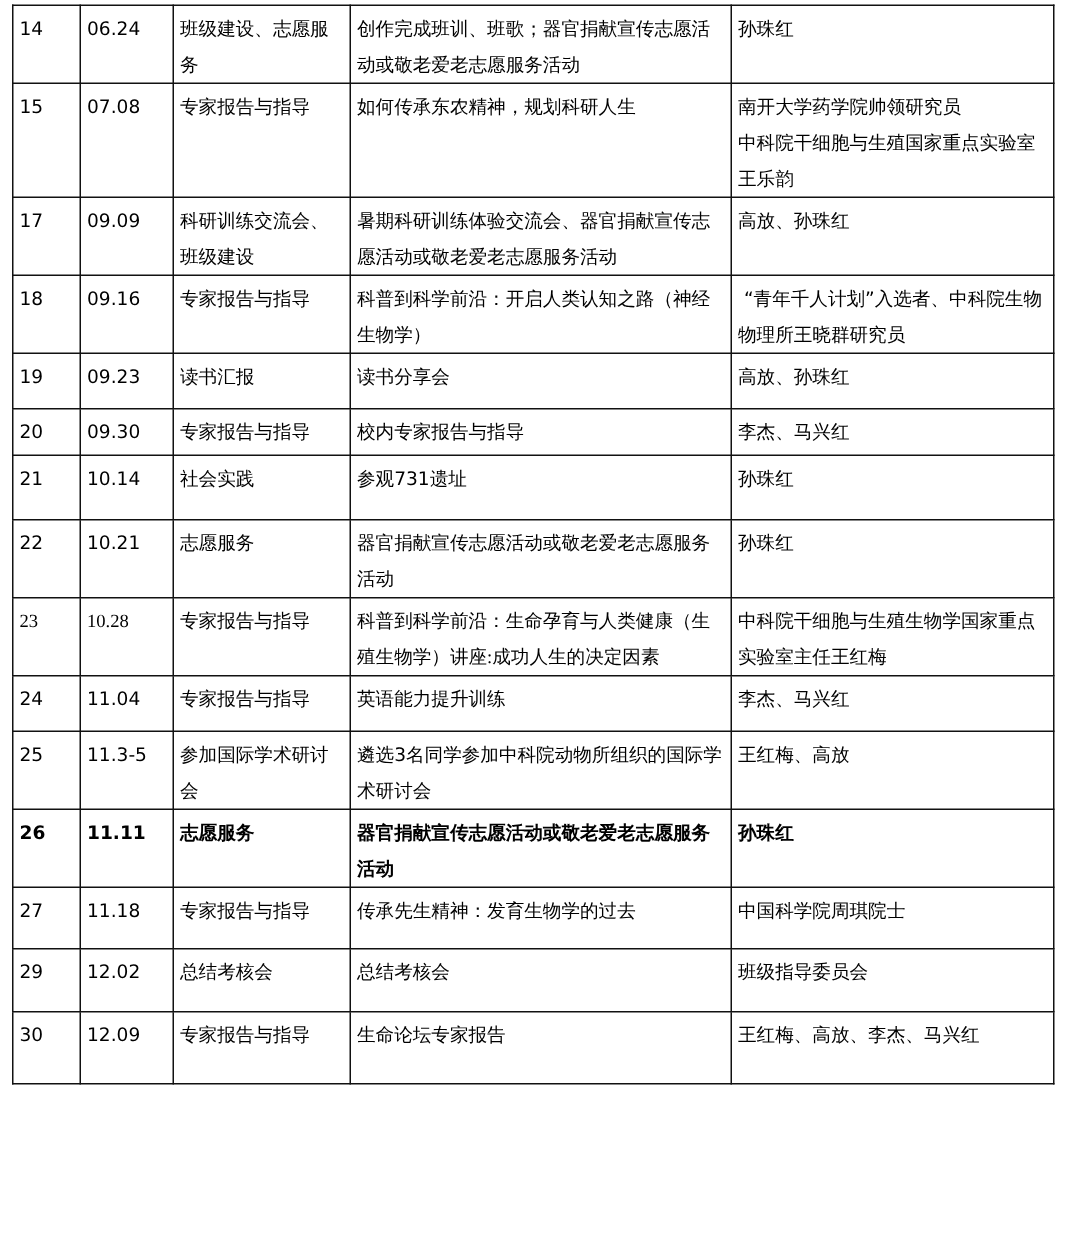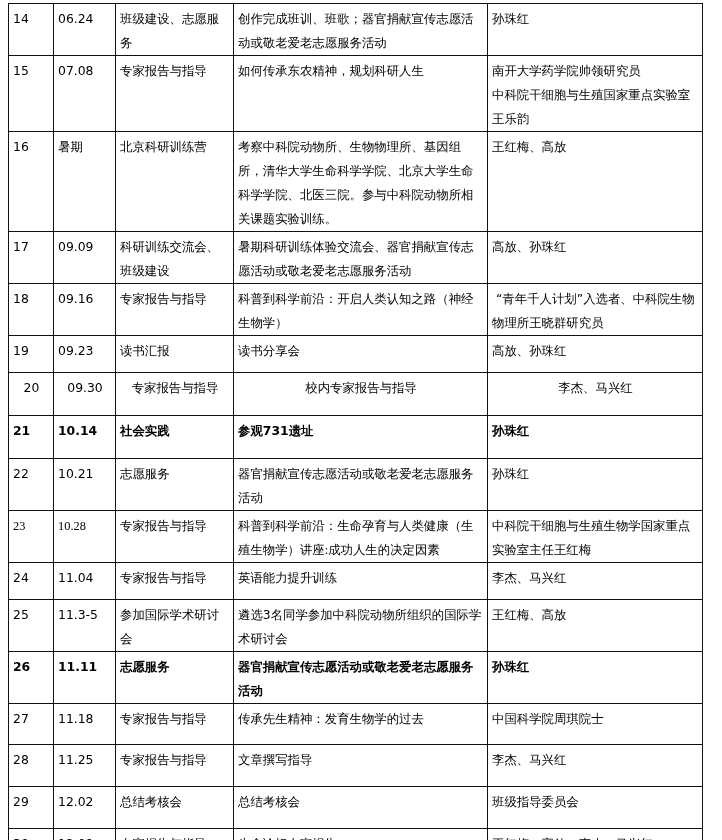--- a/index.html
+++ b/index.html
@@ -69,27 +69,20 @@
           <td class="col-people">孙珠红</td>
         </tr>
         <tr style="height: 73px;">
           <td class="col-number">15</td>
           <td class="col-date">07.08</td>
           <td class="col-type">专家报告与指导</td>
           <td class="col-description">如何传承东农精神，规划科研人生</td>
           <td class="col-people">南开大学药学院帅领研究员
 中科院干细胞与生殖国家重点实验室王乐韵</td>
         </tr>
-        <tr style="height: 97px;">
-          <td class="col-number">16</td>
-          <td class="col-date">暑期</td>
-          <td class="col-type">北京科研训练营</td>
-          <td class="col-description">考察中科院动物所、生物物理所、基因组所，清华大学生命科学学院、北京大学生命科学学院、北医三院。参与中科院动物所相关课题实验训练。</td>
-          <td class="col-people">王红梅、高放</td>
-        </tr>
         <tr style="height: 48px;">
           <td class="col-number">17</td>
           <td class="col-date">09.09</td>
           <td class="col-type">科研训练交流会、班级建设</td>
           <td class="col-description">暑期科研训练体验交流会、器官捐献宣传志愿活动或敬老爱老志愿服务活动</td>
           <td class="col-people">高放、孙珠红</td>
         </tr>
         <tr style="height: 52px;">
           <td class="col-number">18</td>
           <td class="col-date">09.16</td>
@@ -97,28 +90,28 @@
           <td class="col-description">科普到科学前沿：开启人类认知之路（神经生物学）</td>
           <td class="col-people"> “青年千人计划”入选者、中科院生物物理所王晓群研究员</td>
         </tr>
         <tr style="height: 37px; padding-left: 24px;">
           <td class="col-number">19</td>
           <td class="col-date">09.23</td>
           <td class="col-type">读书汇报</td>
           <td class="col-description">读书分享会</td>
           <td class="col-people">高放、孙珠红</td>
         </tr>
-        <tr style="height: 43px; text-align: center;">
+        <tr style="height: 31px;">
           <td class="col-number">20</td>
           <td class="col-date">09.30</td>
           <td class="col-type">专家报告与指导</td>
           <td class="col-description">校内专家报告与指导</td>
           <td class="col-people">李杰、马兴红</td>
         </tr>
-        <tr style="height: 43px; font-weight: bold;">
+        <tr style="height: 43px;">
           <td class="col-number">21</td>
           <td class="col-date">10.14</td>
           <td class="col-type">社会实践</td>
           <td class="col-description">参观731遗址</td>
           <td class="col-people">孙珠红</td>
         </tr>
         <tr style="height: 49px;">
           <td class="col-number">22</td>
           <td class="col-date">10.21</td>
           <td class="col-type">志愿服务</td>
@@ -154,27 +147,20 @@
           <td class="col-people">孙珠红</td>
         </tr>
         <tr style="height: 41px;">
           <td class="col-number">27</td>
           <td class="col-date">11.18</td>
           <td class="col-type">专家报告与指导</td>
           <td class="col-description">传承先生精神：发育生物学的过去</td>
           <td class="col-people">中国科学院周琪院士</td>
         </tr>
         <tr style="height: 42px;">
-          <td class="col-number">28</td>
-          <td class="col-date">11.25</td>
-          <td class="col-type">专家报告与指导</td>
-          <td class="col-description">文章撰写指导</td>
-          <td class="col-people">李杰、马兴红</td>
-        </tr>
-        <tr style="height: 42px;">
           <td class="col-number">29</td>
           <td class="col-date">12.02</td>
           <td class="col-type">总结考核会</td>
           <td class="col-description">总结考核会</td>
           <td class="col-people">班级指导委员会</td>
         </tr>
         <tr style="height: 48px;">
           <td class="col-number">30</td>
           <td class="col-date">12.09</td>
           <td class="col-type">专家报告与指导</td>

